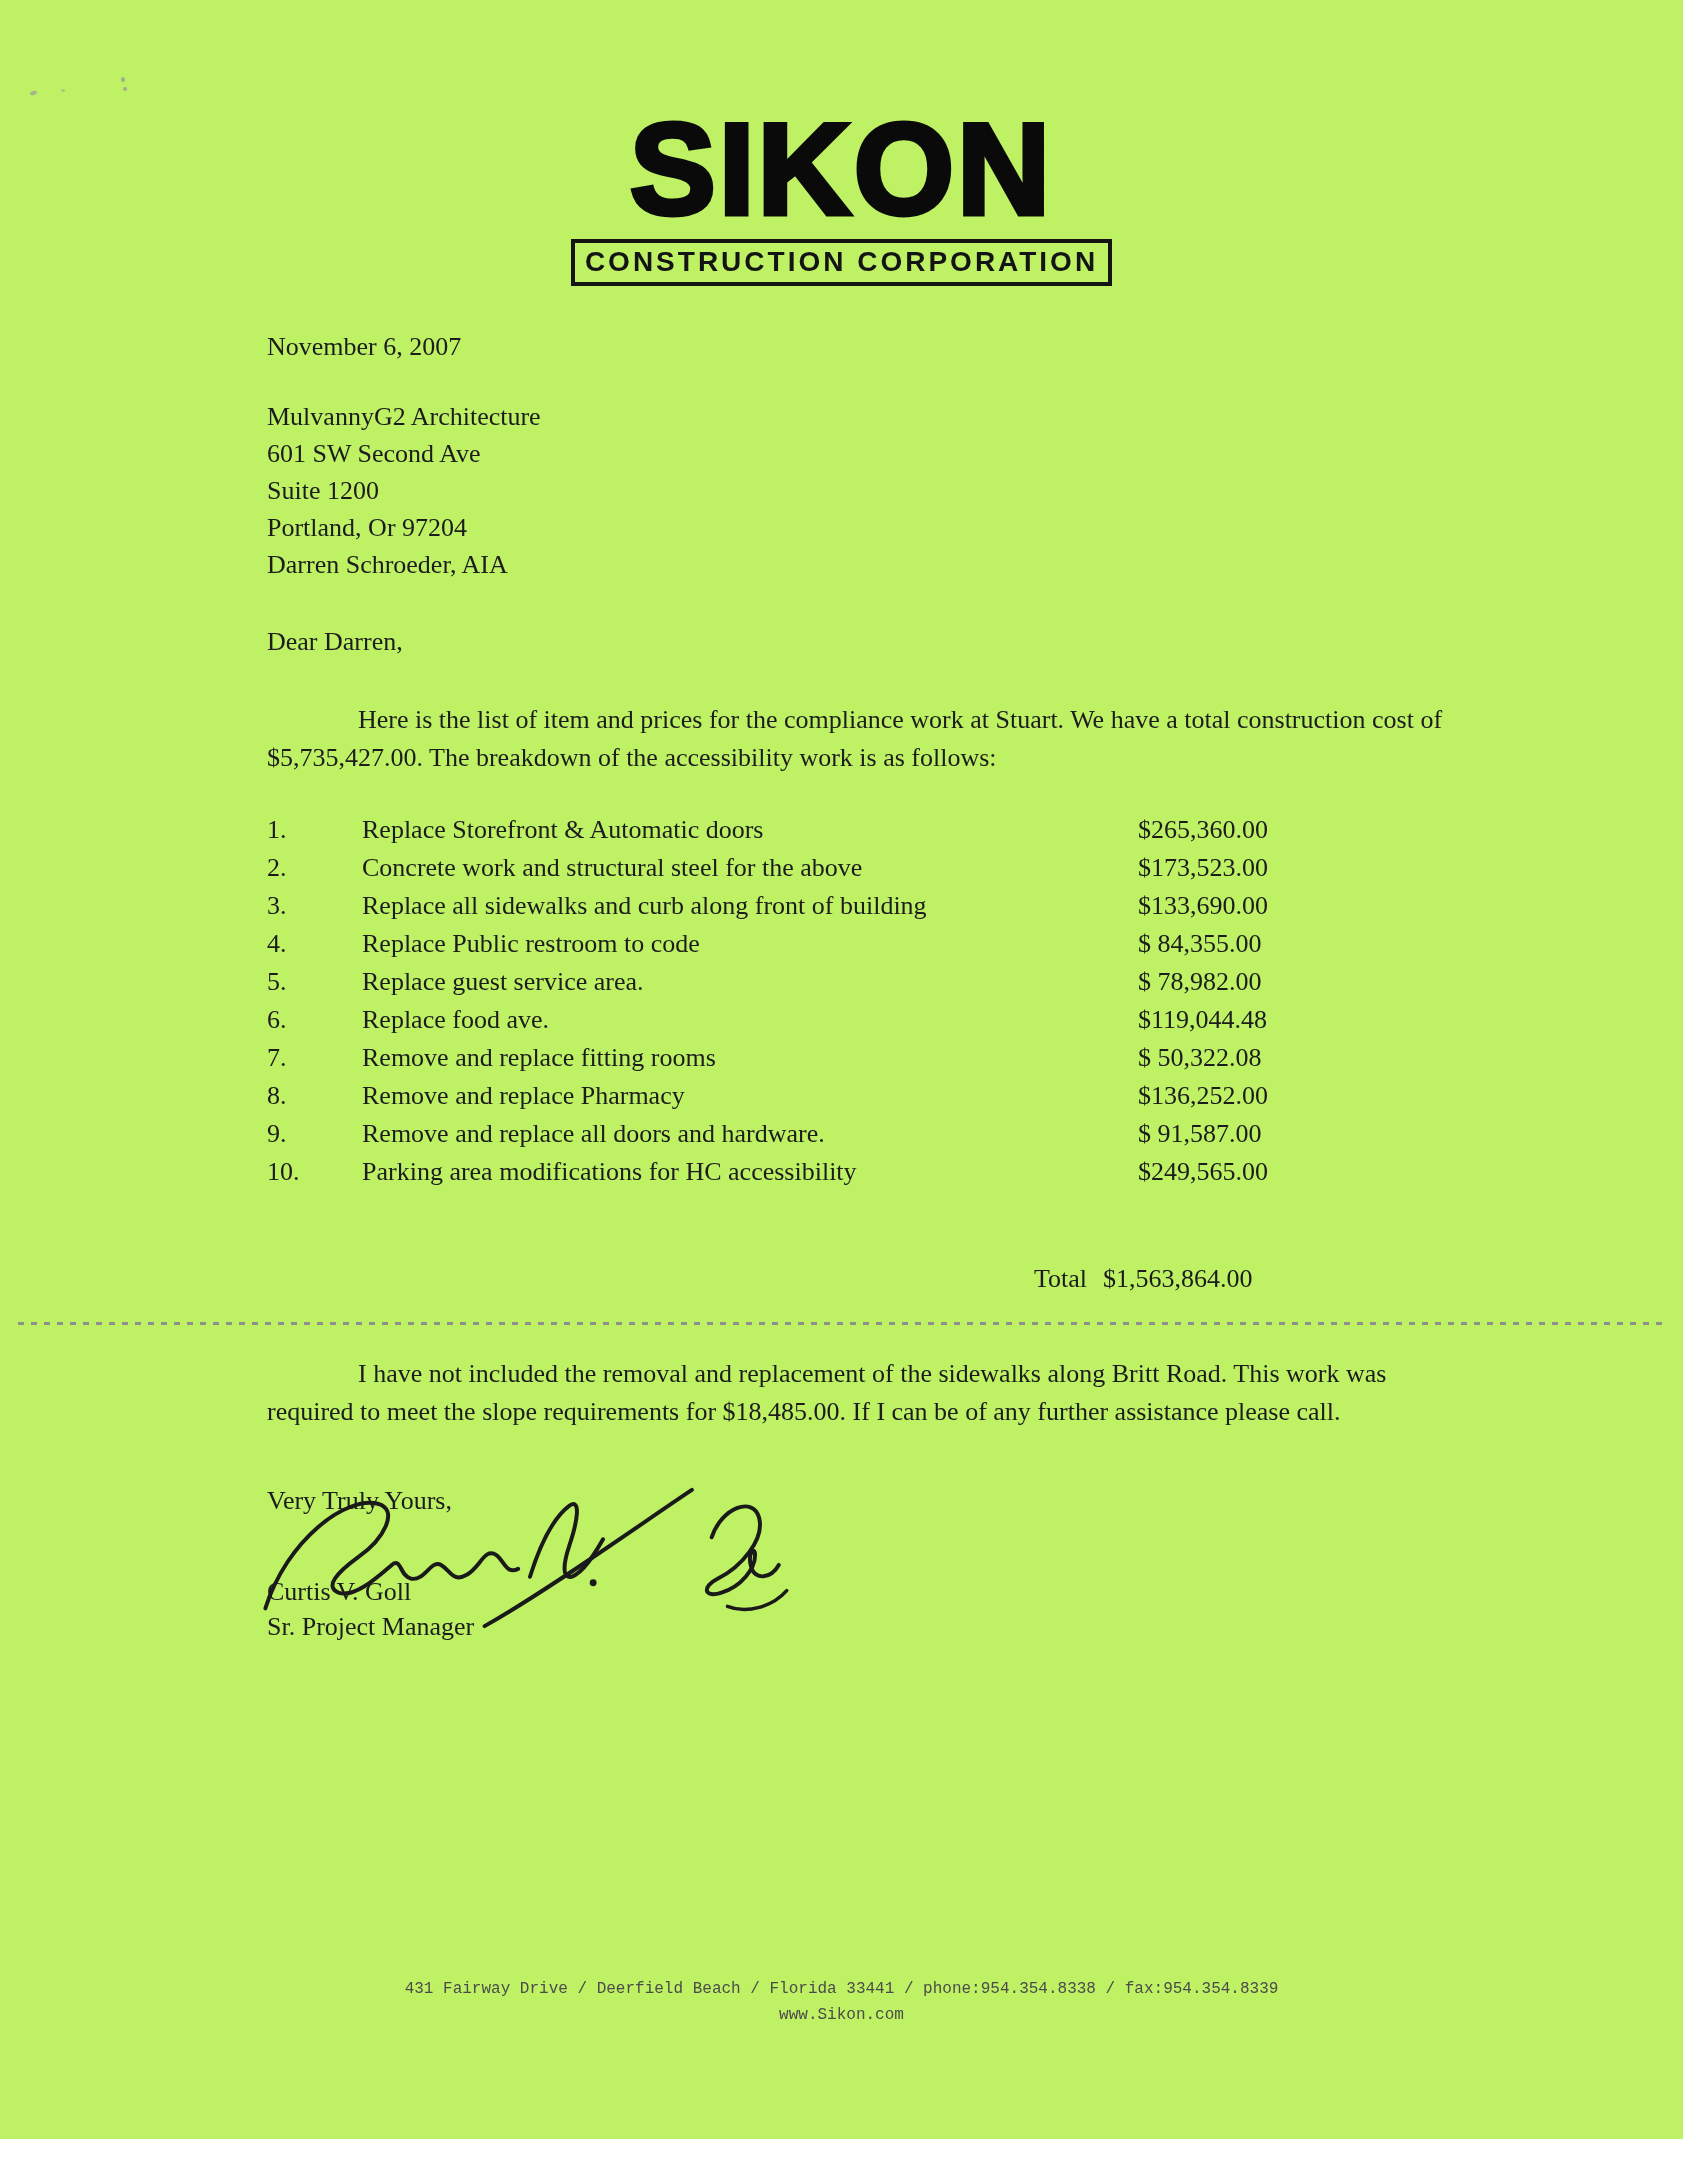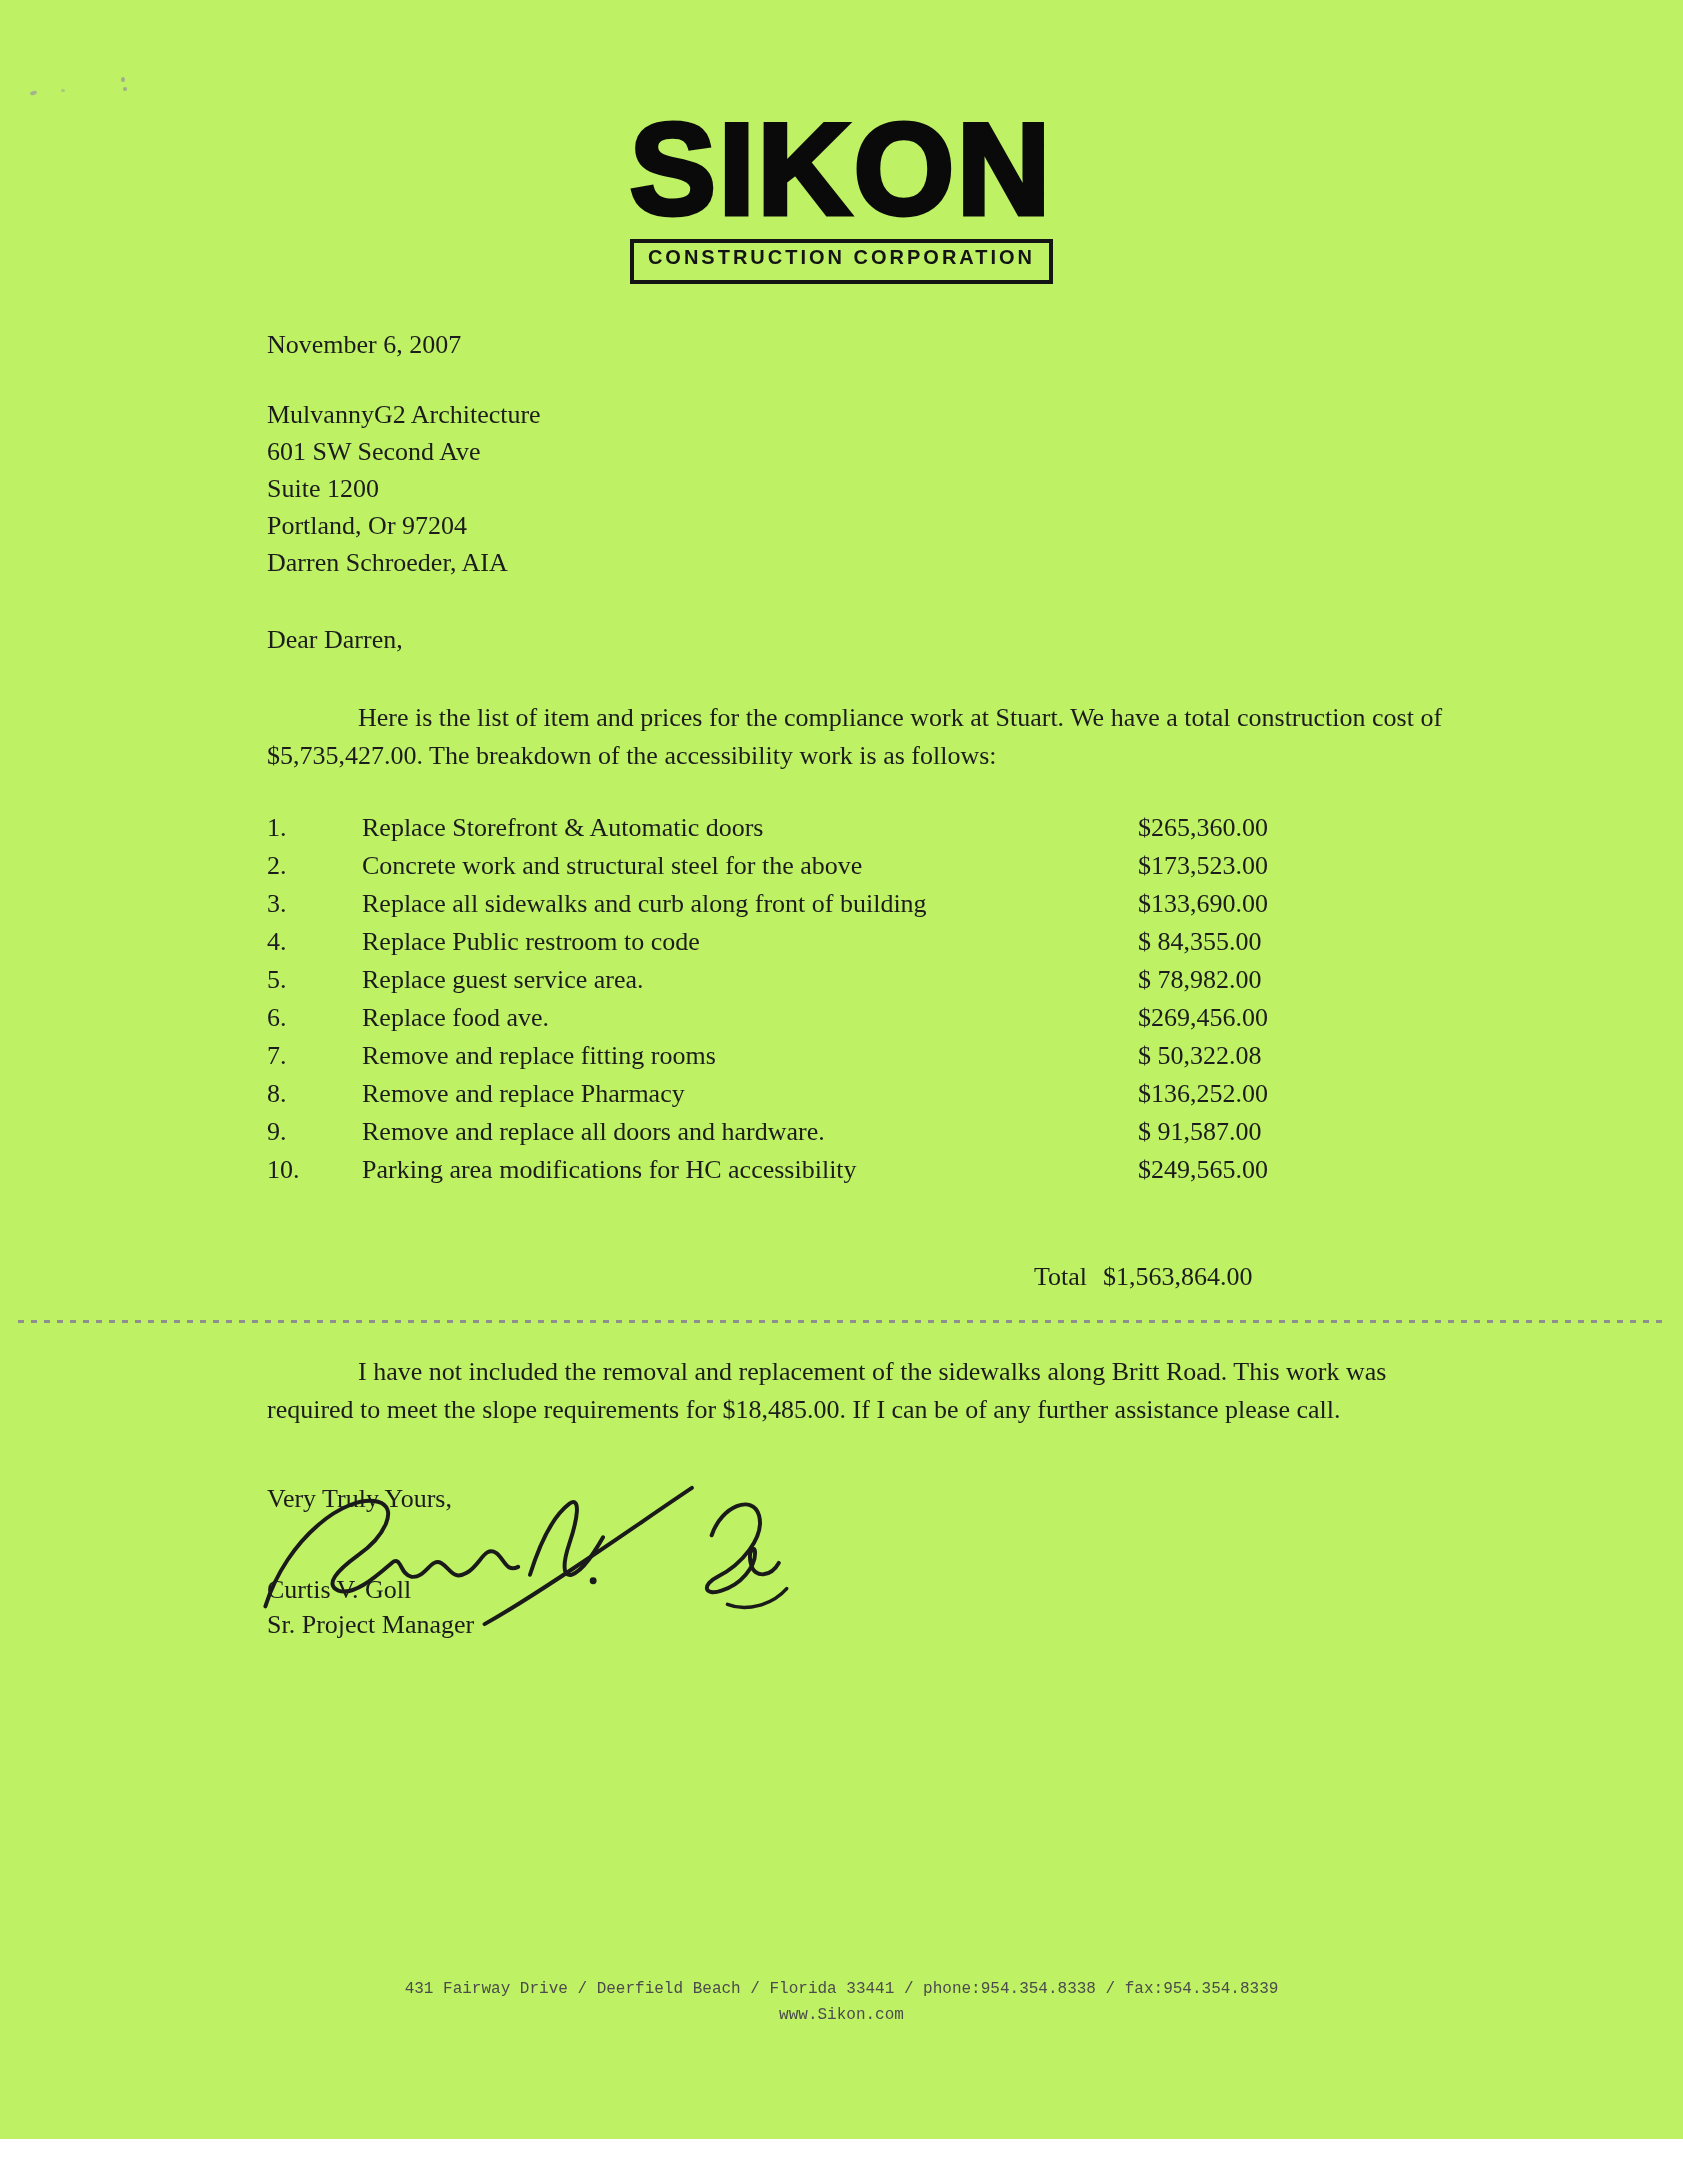--- a/index.html
+++ b/index.html
@@ -30,24 +30,24 @@
     line-height: 1.0;
     letter-spacing: 3px;
     color: #0a0a0a;
     -webkit-text-stroke: 5px #0a0a0a;
     display: block;
   }
   .logo-subtitle {
     display: block;
     margin-top: 5px;
     border: 4px solid #141414;
-    padding: 3px 10px 11px 10px;
+    padding: 3px 10px 4px 10px;
     font-family: "Liberation Sans", sans-serif;
     font-weight: bold;
-    font-size: 20px;
+    font-size: 28px;
     letter-spacing: 3px;
     color: #141414;
   }
 
   .content { padding: 0 158px 0 267px; font-size: 26px; }
 
   .date { margin-top: 46px; }
 
   .recipient { margin-top: 36px; line-height: 37px; }
 
@@ -148,21 +148,21 @@
         <span class="item-price">$ 84,355.00</span>
       </div>
       <div class="item-row">
         <span>5.</span>
         <span>Replace guest service area.</span>
         <span class="item-price">$ 78,982.00</span>
       </div>
       <div class="item-row">
         <span>6.</span>
         <span>Replace food ave.</span>
-        <span class="item-price">$269,456.00</span>
+        <span class="item-price">$119,044.48</span>
       </div>
       <div class="item-row">
         <span>7.</span>
         <span>Remove and replace fitting rooms</span>
         <span class="item-price">$ 50,322.08</span>
       </div>
       <div class="item-row">
         <span>8.</span>
         <span>Remove and replace Pharmacy</span>
         <span class="item-price">$136,252.00</span>

